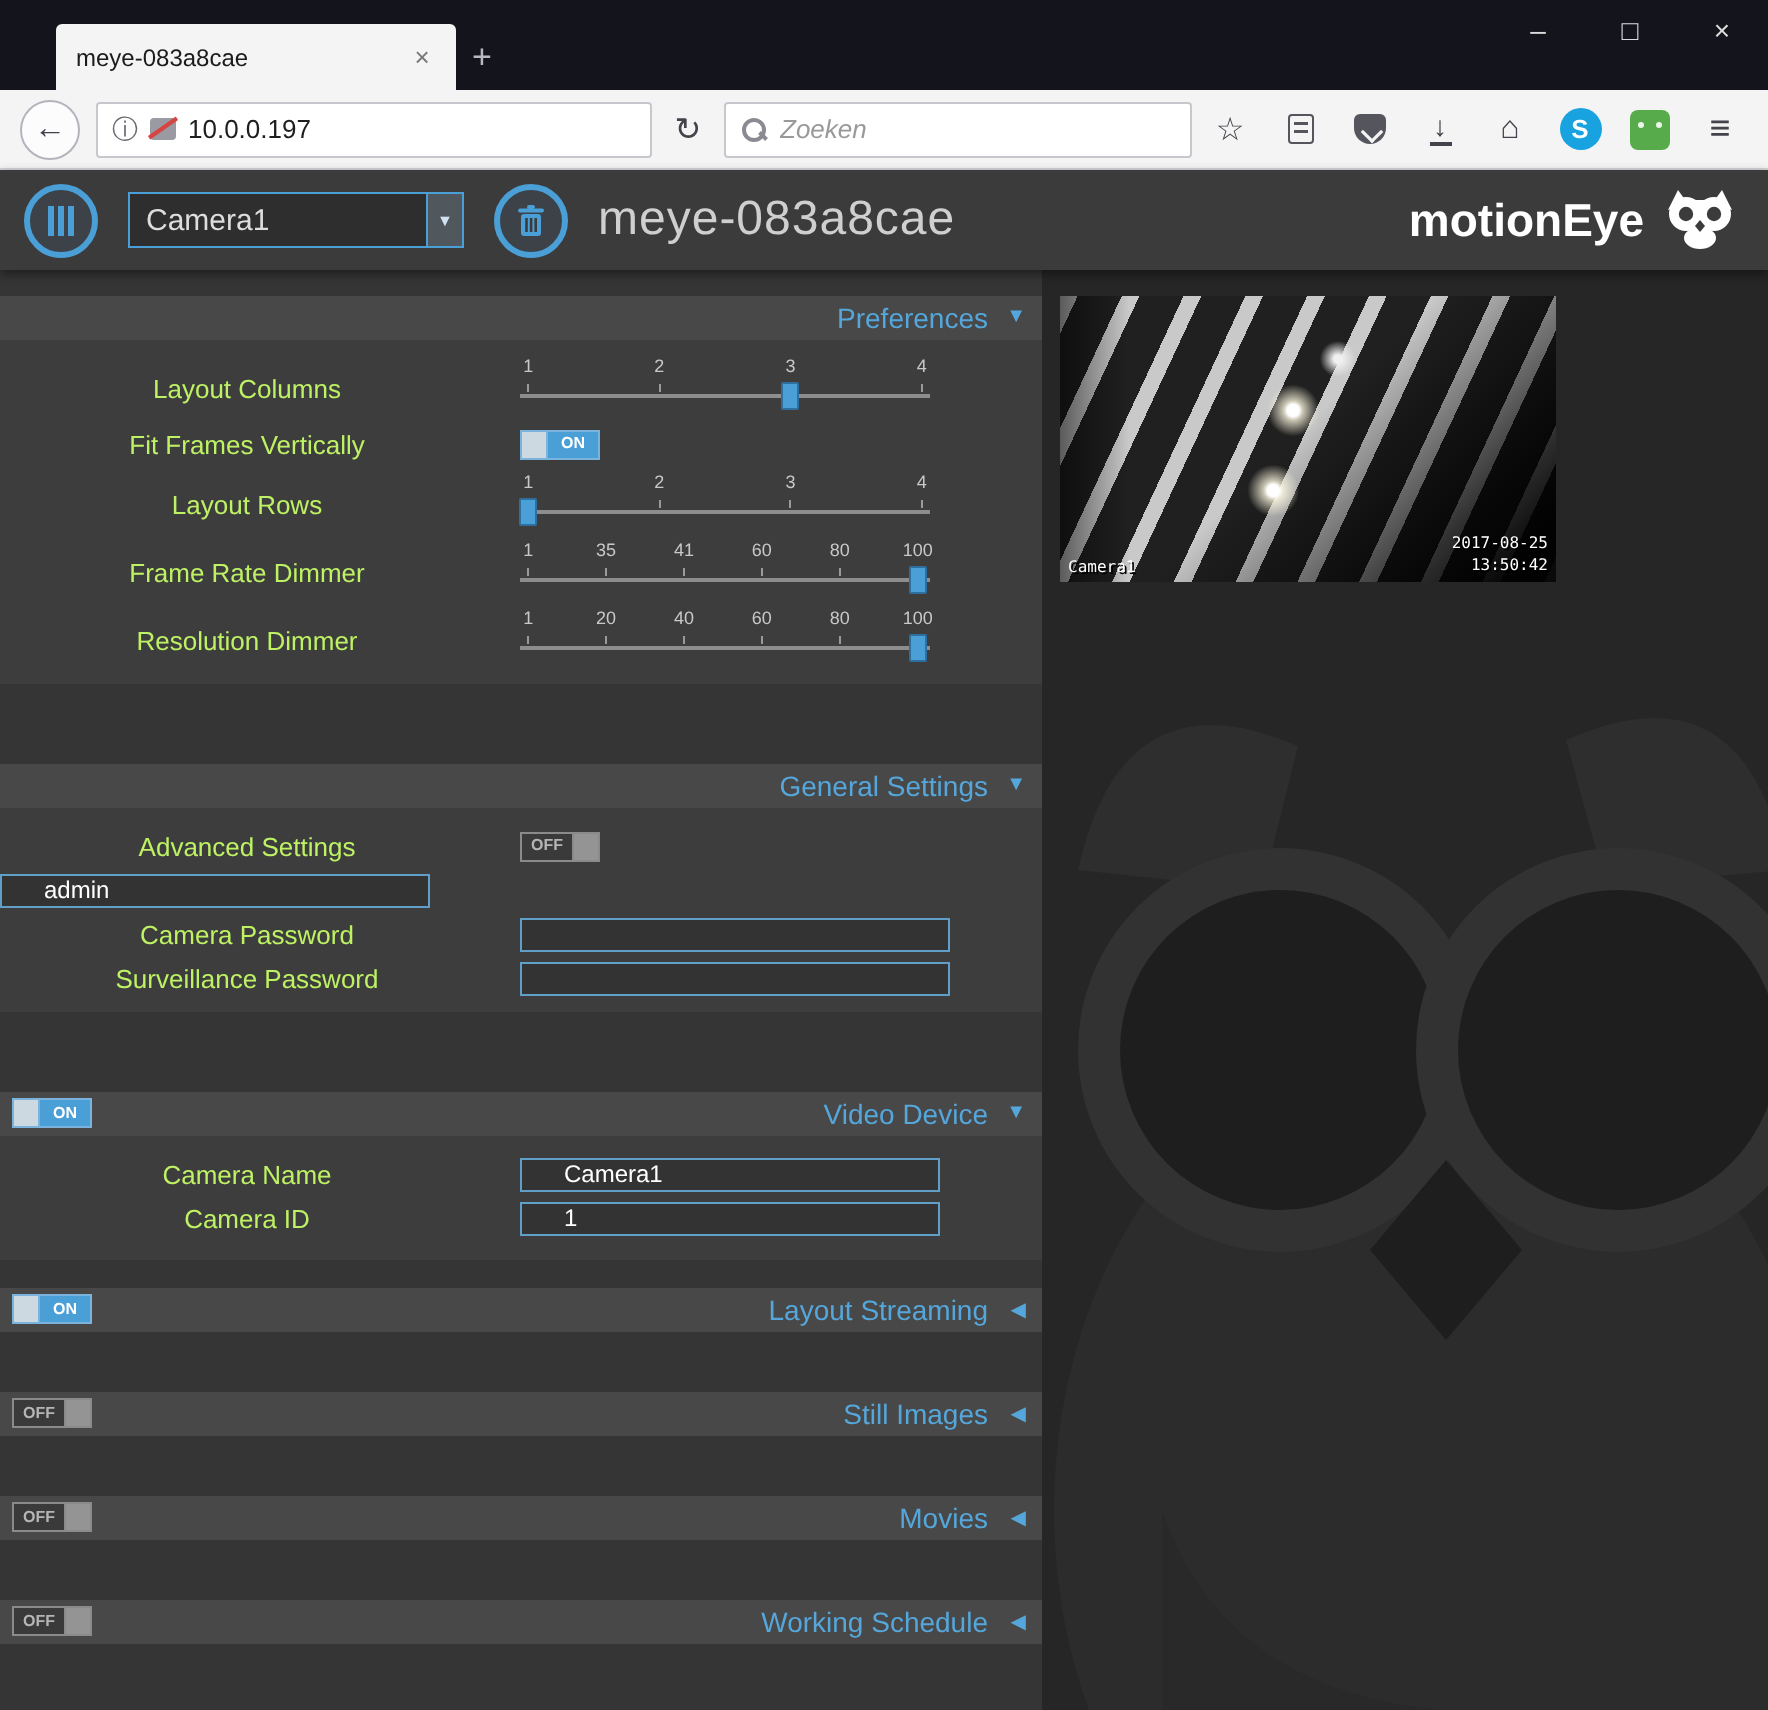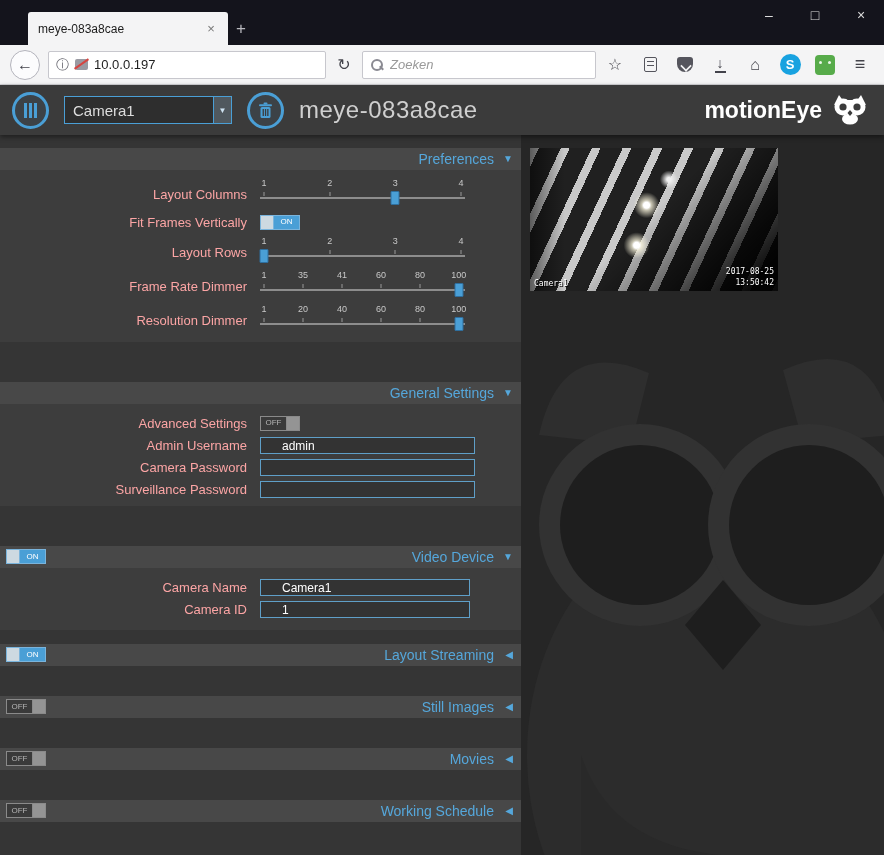--- a/index.html
+++ b/index.html
@@ -55,37 +55,37 @@
   
   .content{display:flex;height:820px}
   .settings{width:521px;background:#353535;padding-top:13px;overflow:hidden}
   .sec-head{height:22px;background:#484848;position:relative;display:flex;align-items:center;justify-content:flex-end;padding-right:27px}
   .sec-title{color:#55a7db;font-size:14px}
   .sec-arrow{position:absolute;right:8px;color:#55a7db;font-size:10px;top:5px}
   .sec-body{background:#3d3d3d}
   .head-toggle{position:absolute;left:6px;top:3px}
 
   .row{display:flex;align-items:center;min-height:22px}
-  .row .lab{width:260px;text-align:right;padding-right:13px;color:#fca5a5;font-size:13px}
+  .row .lab{width:260px;text-align:center;padding-right:13px;color:#bef264;font-size:13px}
   .ctrl{width:215px}
   input.field{width:215px;height:17px;background:#333;border:1px solid #5f9fc8;color:#fff;font-size:12px;padding:0 21px;font-family:"Liberation Sans",sans-serif;outline:0}
   input.field.narrow{width:210px}
 
   
   .slider-row{height:34px;align-items:flex-start}
   .slider-row .lab{padding-top:11px}
   .slider{position:relative;width:205px;height:34px;margin-top:0}
   .ticks{position:absolute;left:0;right:0;top:2px;height:10px;font-size:9px;color:#c8c8c8}
   .ticks span{position:absolute;transform:translateX(-50%)}
   .tk{position:absolute;top:16px;width:1px;height:4px;background:#9a9a9a;transform:translateX(-50%)}
   .track{position:absolute;left:0;right:0;top:21px;height:2px;background:#8d8d8d}
   .handle{position:absolute;top:15px;width:9px;height:14px;background:#4a9fd6;border:1px solid #2e6f9f;transform:translateX(-50%);border-radius:1px}
 
   
-  .toggle{width:40px;height:15px;display:flex;font-size:8px;font-weight:normal;line-height:1}
+  .toggle{width:40px;height:15px;display:flex;font-size:8px;font-weight:bold;line-height:1}
   .toggle.on{border:1px solid #7ab4dc}
   .toggle.on .knob{width:13px;background:#cdd9e1;border-right:1px solid #7ab4dc}
   .toggle.on .tlab{flex:1;background:#4a9fd6;color:#fff;display:flex;align-items:center;justify-content:center}
   .toggle.off{border:1px solid #8a8a8a}
   .toggle.off .tlab{flex:1;background:#3a3a3a;color:#b5b5b5;display:flex;align-items:center;justify-content:center}
   .toggle.off .knob{width:13px;background:#949494;border-left:1px solid #8a8a8a}
 
   
   .stage{flex:1;position:relative;background:#262626;overflow:hidden}
   .owl-wm{position:absolute;left:0;top:190px;width:363px;height:530px}
@@ -300,21 +300,20 @@
         <div class="row">
           <div class="lab">Advanced Settings</div>
           <div class="ctrl">
             <div class="toggle off">
               <span class="tlab">OFF</span>
               <span class="knob"></span>
             </div>
           </div>
         </div>
         <div class="row">
-          <div class="lab">Admin Username</div>
           <div class="ctrl"><input class="field" value="admin" style=""></div>
         </div>
         <div class="row">
           <div class="lab">Camera Password</div>
           <div class="ctrl"><input class="field" type="password" value="" style=""></div>
         </div>
         <div class="row">
           <div class="lab">Surveillance Password</div>
           <div class="ctrl"><input class="field" type="password" value="" style=""></div>
         </div>

